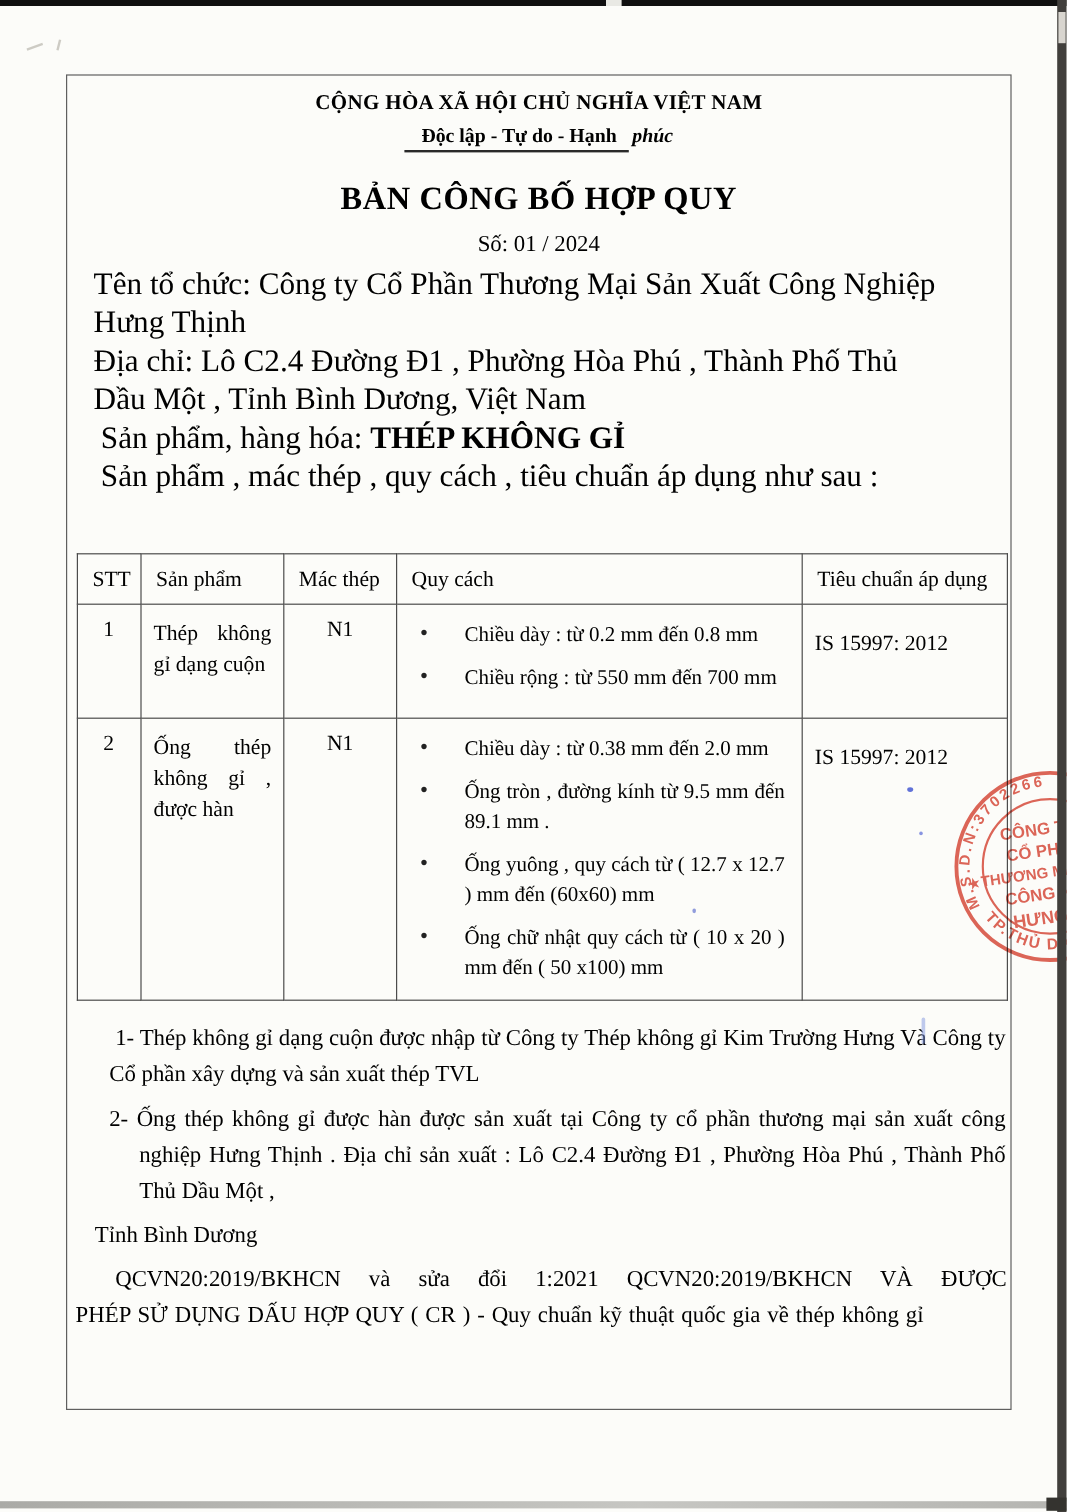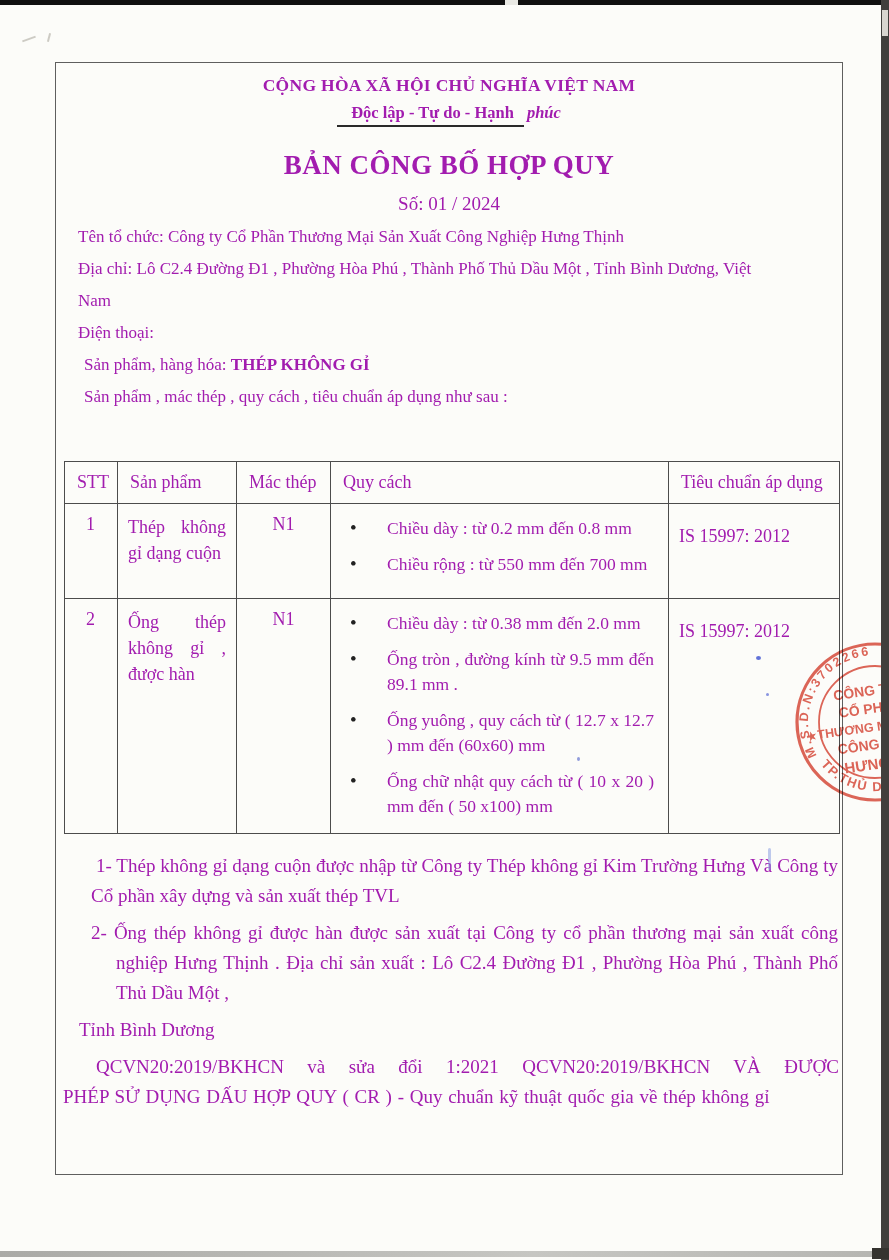--- a/index.html
+++ b/index.html
@@ -1,20 +1,20 @@
 <!DOCTYPE html>
 <html><head>
 <meta charset="utf-8">
 <style>
   html,body{margin:0;padding:0;background:#ffffff;}
   .scan{
     position:relative;width:889px;height:1260px;overflow:hidden;
     background:#fcfcf9;
     font-family:"Liberation Serif","DejaVu Serif",serif;
-    color:#a21caf;
+    color:#000000;
   }
   
   .topbar{position:absolute;left:0;top:0;width:889px;height:5px;background:#101010;z-index:6;}
   .topbar-gap{position:absolute;left:505px;top:0;width:13px;height:5px;background:#e9e9e4;z-index:7;}
   .rightband{position:absolute;right:0;top:0;width:8px;height:1260px;background:#413f3c;z-index:6;}
   .rightband-notch{position:absolute;right:1px;top:10px;width:6px;height:26px;background:#d8d5cf;z-index:7;}
   .bottomband{position:absolute;left:0;top:1251px;width:889px;height:6px;
     background:linear-gradient(90deg,#aaaaa6,#c6c6c2 60%,#b5b5b1);z-index:6;}
   .bottomband-end{position:absolute;left:872px;top:1248px;width:17px;height:11px;background:#34332f;z-index:7;}
   .pencil{position:absolute;background:#b9b6ae;opacity:.7;z-index:1;}
@@ -29,21 +29,21 @@
   
   .hdr{position:absolute;left:0;top:0;width:100%;text-align:center;}
   .nat-title{margin:12px 0 0 0;font-size:17.5px;font-weight:bold;letter-spacing:.3px;}
   .motto{margin:7px 0 0 0;font-size:16.5px;font-weight:bold;}
   .motto .u{border-bottom:2px solid #2a2a2a;padding:0 10px 3px 14px;}
   .motto .tail{padding-left:3px;font-style:italic;}
   .doc-title{margin:27px 0 0 0;font-size:27px;font-weight:bold;letter-spacing:.5px;}
   .doc-no{margin:12px 0 0 0;font-size:19px;}
 
   
-  .info{position:absolute;left:22px;top:158px;width:754px;font-size:17px;line-height:32px;}
+  .info{position:absolute;left:22px;top:158px;width:754px;font-size:26px;line-height:32px;}
   .info p{margin:0;}
   .info .addr{width:700px;}
   .info .ind{margin-left:6px;}
   .bold{font-weight:bold;}
 
   
   table.conf{
     position:absolute;left:8px;top:398px;width:775px;
     border-collapse:collapse;table-layout:fixed;
   }
@@ -108,21 +108,20 @@
     <div class="hdr">
       <p class="nat-title">CỘNG HÒA XÃ HỘI CHỦ NGHĨA VIỆT NAM</p>
       <p class="motto"><span class="u">Độc lập - Tự do - Hạnh</span><span class="tail">phúc</span></p>
       <p class="doc-title">BẢN CÔNG BỐ HỢP QUY</p>
       <p class="doc-no">Số: 01 / 2024</p>
     </div>
 
     <div class="info">
       <p>Tên tổ chức: Công ty Cổ Phần Thương Mại Sản Xuất Công Nghiệp Hưng Thịnh</p>
       <p class="addr">Địa chỉ: Lô C2.4 Đường Đ1 , Phường Hòa Phú , Thành Phố Thủ Dầu Một , Tỉnh Bình Dương, Việt Nam</p>
-      <p>Điện thoại:</p>
       <p class="ind"><span>Sản phẩm, hàng hóa: </span><span class="bold">THÉP KHÔNG GỈ</span></p>
       <p class="ind">Sản phẩm , mác thép , quy cách , tiêu chuẩn áp dụng như sau :</p>
     </div>
 
     <table class="conf">
       <colgroup>
         <col style="width:53px">
           <col style="width:119px">
           <col style="width:94px">
           <col style="width:338px">

